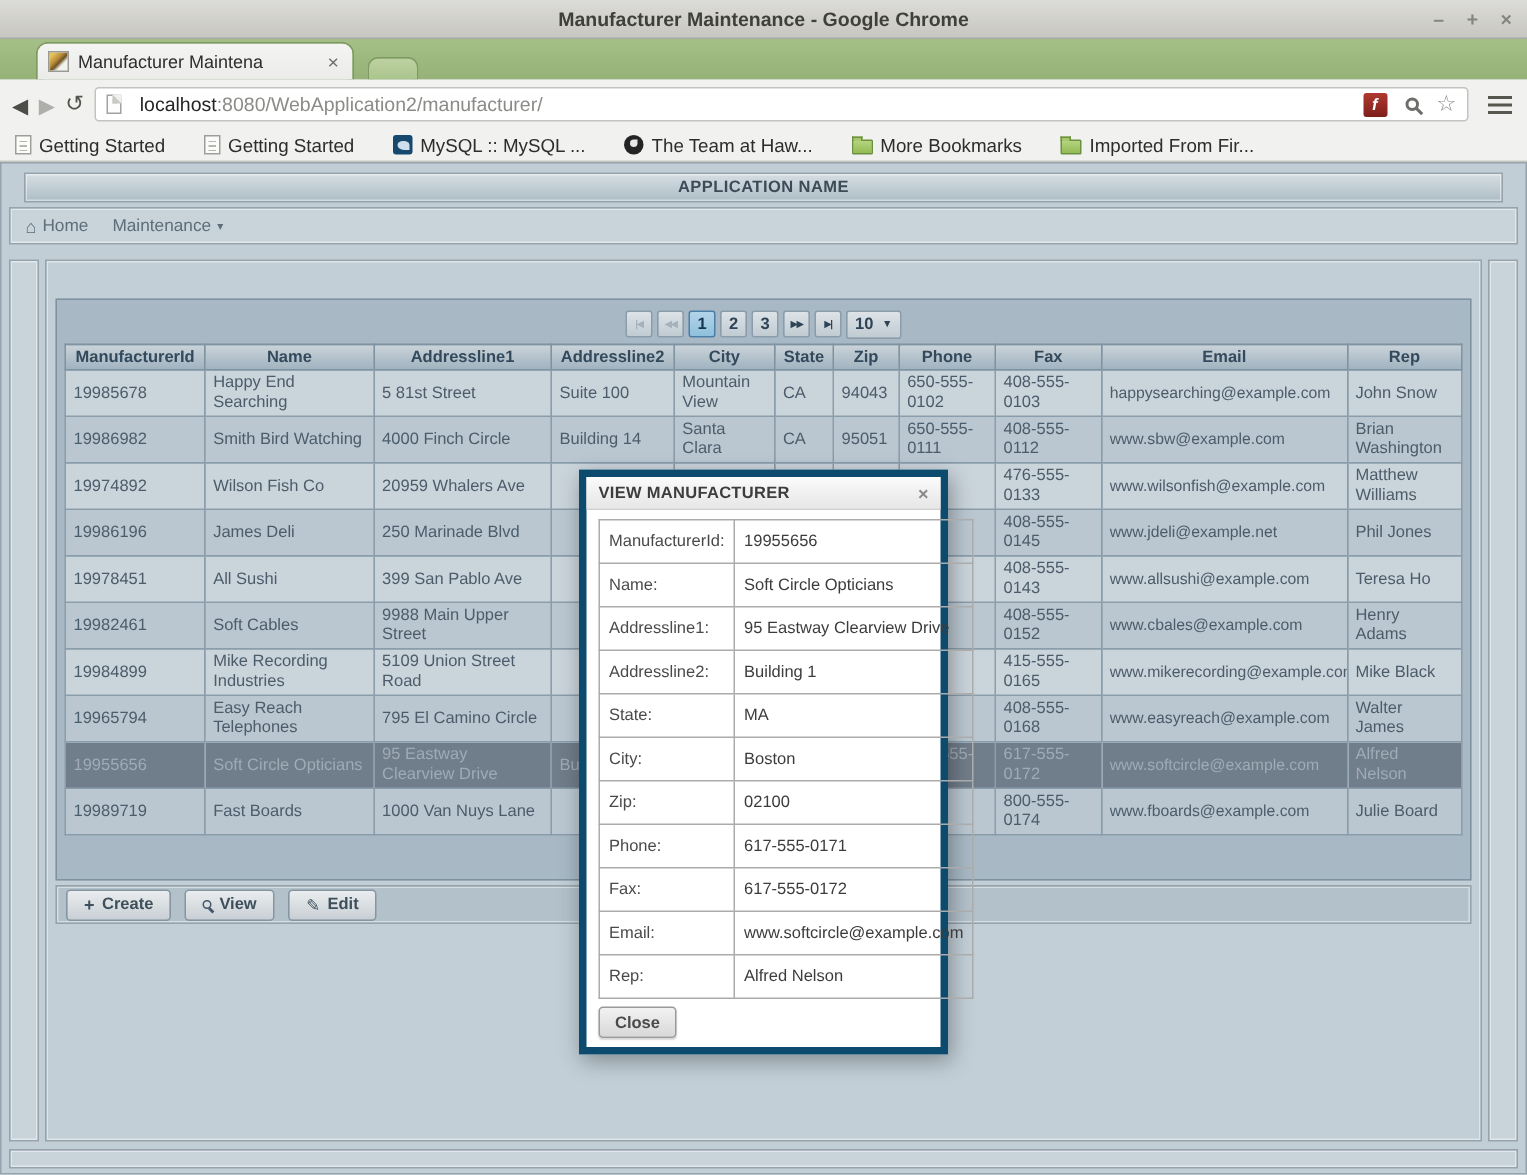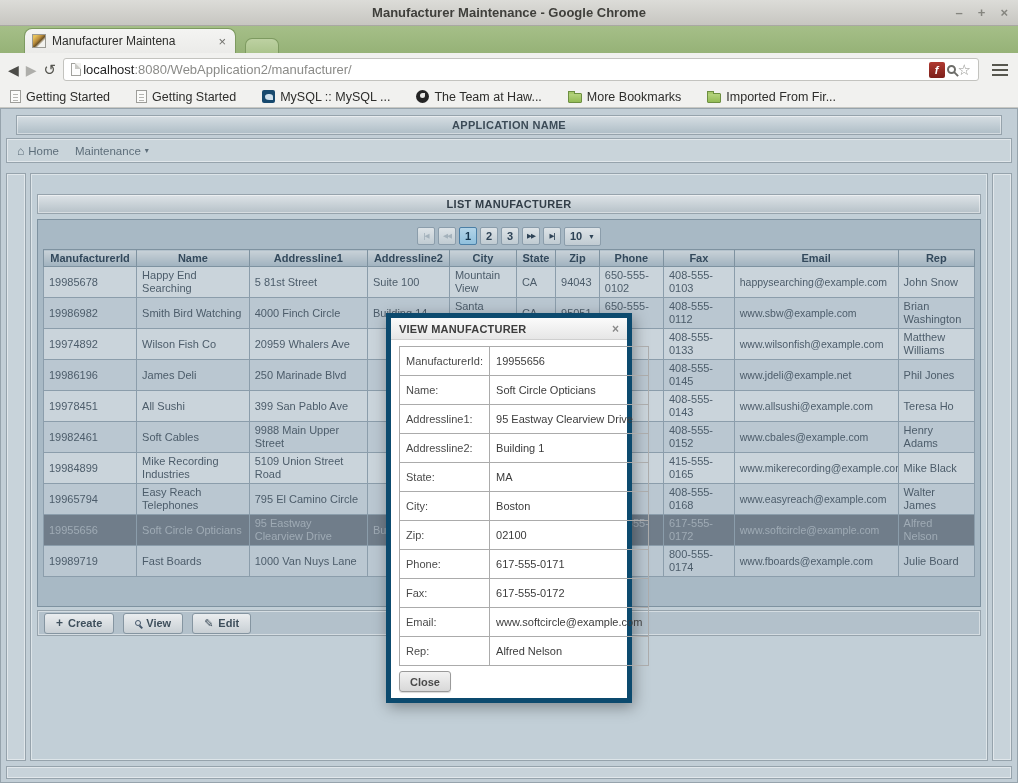--- a/index.html
+++ b/index.html
@@ -22,21 +22,21 @@
   .tab-title { font-size:12px; color:#2e2e2c; white-space:nowrap; overflow:hidden; flex:1; }
   .tab-close { font-size:13px; color:#6f6f6b; padding:0 2px; }
   .newtab { width:34px; height:15px; margin-left:9px; margin-bottom:0; align-self:flex-end; background:linear-gradient(#bdd1a2,#abc48c);
             border:1px solid #7d9a60; border-bottom:none; border-radius:7px 7px 0 0; }
 
   
   .toolbar { height:33px; background:#f1f1ef; display:flex; align-items:center; padding:0 8px; gap:7px; }
   .navbtn { font-size:14px; line-height:1; cursor:default; }
   .back { color:#4c4c48; } .fwd { color:#aeaeaa; } .reload { color:#55554f; font-size:15px; }
   .omnibox { flex:1; height:23px; background:#fff; border:1px solid #c3c3bf; border-radius:3px;
-             display:flex; align-items:center; padding:0 7px; gap:2px; }
+             display:flex; align-items:center; padding:0 7px; gap:12px; }
   .pageicon { width:10px; height:13px; border:1px solid #a2a29e; background:#fdfdfd; position:relative; flex:0 0 auto; }
   .pageicon::after { content:""; position:absolute; right:-1px; top:-1px; border:3px solid; border-color:#f1f1ef #f1f1ef #c9c9c5 #c9c9c5; }
   .url { flex:1; font-size:13px; white-space:nowrap; overflow:hidden; }
   .url .host { color:#242424; } .url .rest { color:#8b8b88; }
   .flashicon { width:16px; height:16px; border-radius:2px; background:linear-gradient(#b03a31,#7d1f1a); color:#fff;
                font-size:11px; font-style:italic; font-weight:bold; display:flex; align-items:center; justify-content:center; flex:0 0 auto; }
   .mag { width:9px; height:9px; border:2px solid #6d6d69; border-radius:50%; position:relative; flex:0 0 auto; }
   .mag::after { content:""; position:absolute; width:6px; height:2px; background:#6d6d69; transform:rotate(45deg); right:-5px; bottom:-3px; }
   .star { font-size:15px; color:#8f8f8b; line-height:1; }
   .menubtn { width:20px; height:14px; position:relative; margin-left:4px; }
@@ -201,23 +201,20 @@
     <span class="crumb">
       <span>Maintenance</span>
       <span class="caret">▾</span>
     </span>
   </div>
 
   <div class="main-row">
     <div class="gutter bevel"></div>
 
     <div class="center bevel">
-      <div class="panel-header bevel">
-        <span>LIST MANUFACTURER</span>
-      </div>
 
       <div class="table-outer">
         <div class="paginator">
             <span class="pgb pg-nav dis">|◀</span>
             <span class="pgb pg-nav dis">◀◀</span>
             <span class="pgb pg-page act">1</span>
             <span class="pgb pg-page">2</span>
             <span class="pgb pg-page">3</span>
             <span class="pgb pg-nav">▶▶</span>
             <span class="pgb pg-nav">▶|</span>
@@ -284,21 +281,21 @@
               </tr>
               <tr class="odd">
                 <td>19974892</td>
                 <td>Wilson Fish Co</td>
                 <td>20959 Whalers Ave</td>
                 <td></td>
                 <td></td>
                 <td></td>
                 <td></td>
                 <td>555-</td>
-                <td>408-555-0133</td>
+                <td>476-555-0133</td>
                 <td>www.wilsonfish@example.com</td>
                 <td>Matthew Williams</td>
               </tr>
               <tr class="even">
                 <td>19986196</td>
                 <td>James Deli</td>
                 <td>250 Marinade Blvd</td>
                 <td></td>
                 <td></td>
                 <td></td>

